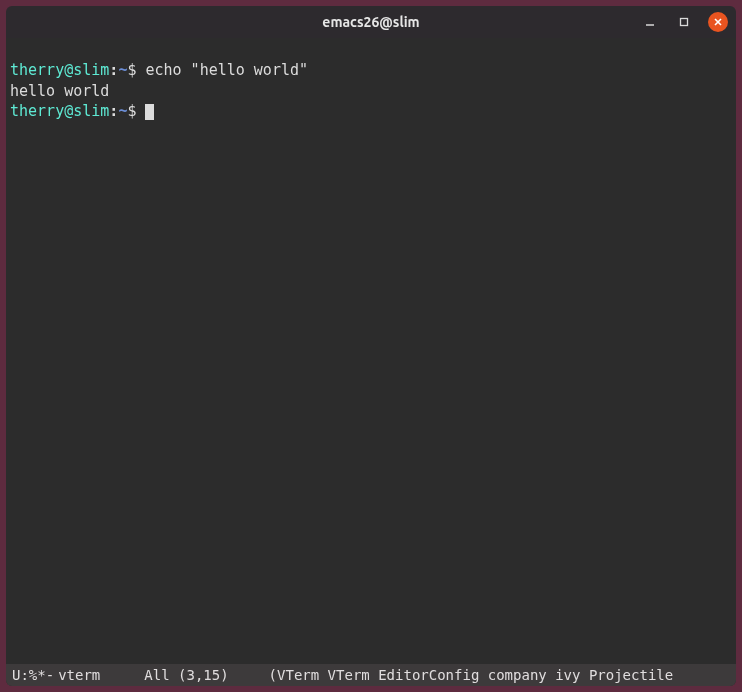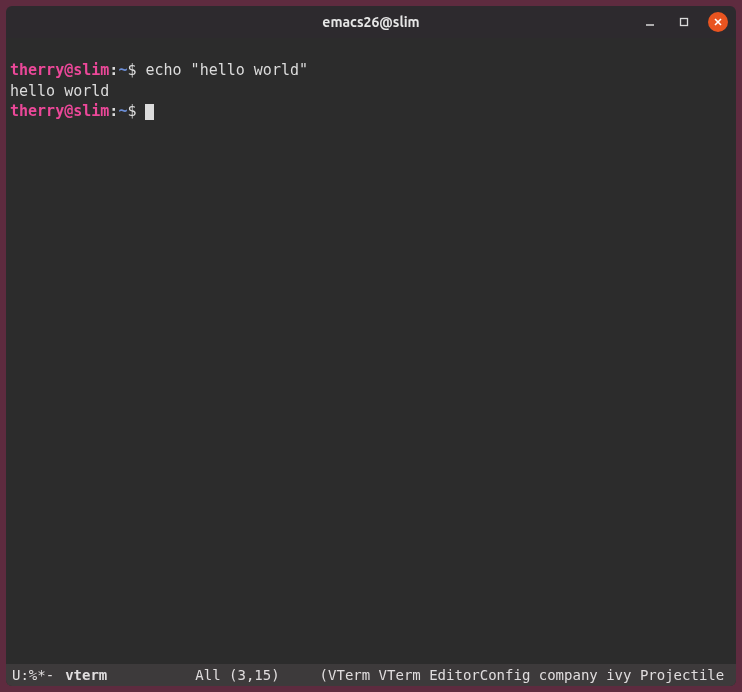--- a/index.html
+++ b/index.html
@@ -66,21 +66,21 @@
     .terminal {
       flex: 1;
       padding: 2px 4px;
       color: #dcdcdc;
       font-family: "DejaVu Sans Mono", "Ubuntu Mono", Consolas, monospace;
       font-size: 15px;
       line-height: 1.35;
       white-space: pre;
       overflow: hidden;
     }
-    .prompt-user { color: #ec4899; font-weight: bold; }
+    .prompt-user { color: #5eead4; font-weight: normal; }
     .prompt-sep  { color: #dcdcdc; font-weight: bold;}
     .prompt-path { color: #6c8ed6; font-weight: bold;}
     .prompt-dollar { color: #dcdcdc; }
     .cmd-text { color: #dcdcdc; }
     .output-text { color: #dcdcdc; text-align: center; }
     .cursor {
       display: inline-block;
       width: 9px;
       height: 16px;
       background: #dcdcdc;
@@ -101,22 +101,22 @@
     }
     .scrollbar-gap {
       position: absolute;
       right: 1px;
       top: 40px;
       bottom: 1px;
       width: 5px;
       background: #5e2b3f;
     }
     .ml-left { }
-    .ml-buffer { font-weight: bold; margin-left: 11px; }
-    .ml-pos { margin-left: 88px; }
+    .ml-buffer { font-weight: normal; margin-left: 4px; }
+    .ml-pos { margin-left: 44px; }
     .ml-modes { margin-left: 40px; }
   </style>
 </head>
 <body>
 
 <div class="titlebar">
   <span class="titlebar-title">emacs26@slim</span>
   <div class="titlebar-controls">
     <span class="winbtn">
       <svg width="10" height="10" viewBox="0 0 10 10">

